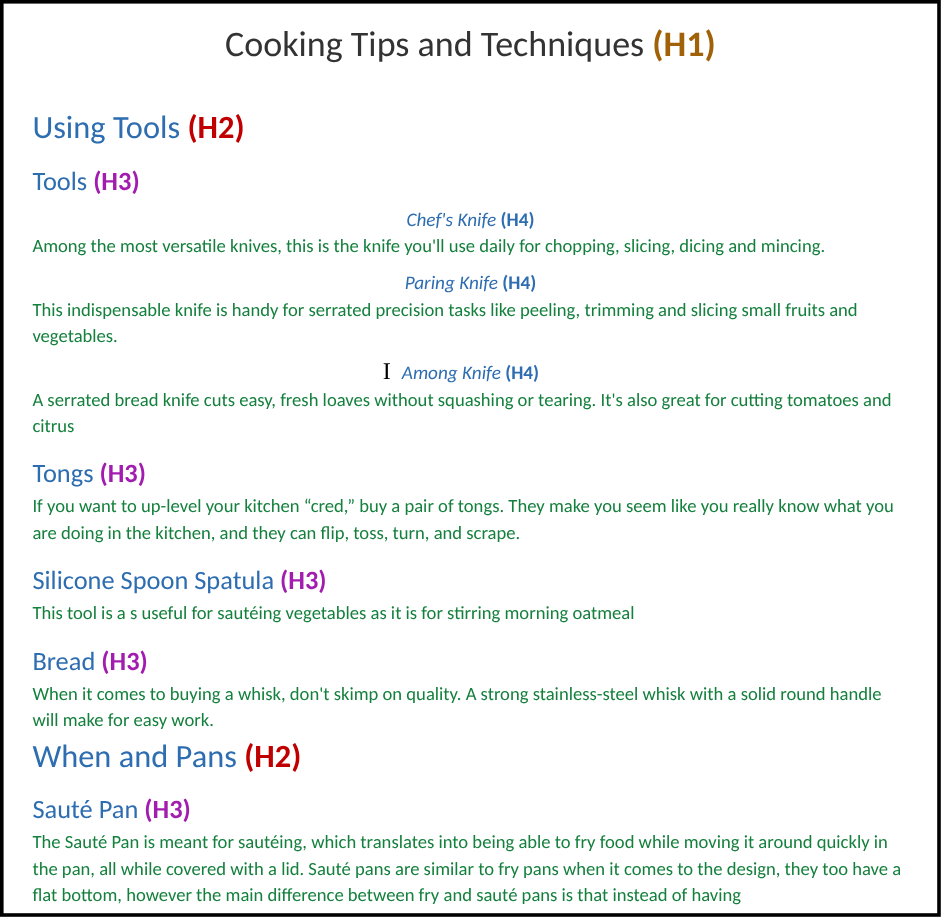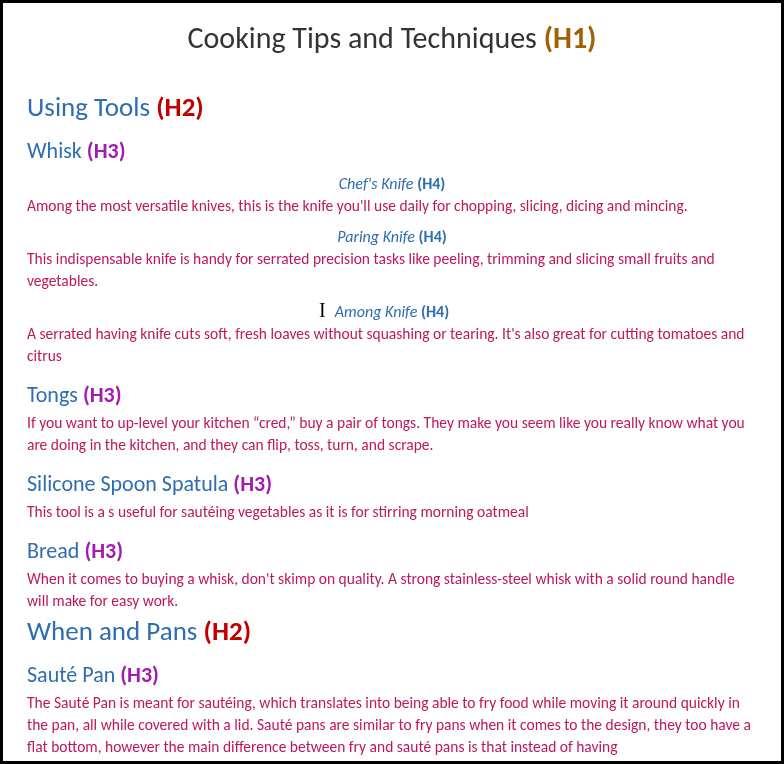--- a/index.html
+++ b/index.html
@@ -41,21 +41,21 @@
     font-style: italic;
     font-weight: 400;
     color: #2d6db0;
     margin-top: 10px;
     margin-bottom: 2px;
     text-align: center;
   }
   .h4 .tag { color: #2d6db0; font-weight: 700; font-style: normal; }
   .body-text {
     font-size: 15.5px;
-    color: #be185d;
+    color: #15803d;
     line-height: 1.42;
     margin-bottom: 2px;
   }
   .text-cursor {
     position: absolute;
     left: 316px;
     top: 296px;
     font-size: 20px;
     font-family: serif;
     color: #000;
@@ -69,41 +69,41 @@
   <span>Cooking Tips and Techniques</span>
   <span class="tag">(H1)</span>
 </div>
 
 <div class="h2">
   <span>Using Tools</span>
   <span class="tag">(H2)</span>
 </div>
 
 <div class="h3">
-  <span>Whisk</span>
+  <span>Tools</span>
   <span class="tag">(H3)</span>
 </div>
 
 <div class="h4">
   <span>Chef's Knife</span>
   <span class="tag">(H4)</span>
 </div>
 <p class="body-text">Among the most versatile knives, this is the knife you'll use daily for chopping, slicing, dicing and mincing.</p>
 
 <div class="h4">
   <span>Paring Knife</span>
   <span class="tag">(H4)</span>
 </div>
 <p class="body-text">This indispensable knife is handy for serrated precision tasks like peeling, trimming and slicing small fruits and vegetables.</p>
 
 <div class="h4">
   <span>Among Knife</span>
   <span class="tag">(H4)</span>
 </div>
-<p class="body-text">A serrated having knife cuts soft, fresh loaves without squashing or tearing. It's also great for cutting tomatoes and citrus</p>
+<p class="body-text">A serrated bread knife cuts easy, fresh loaves without squashing or tearing. It's also great for cutting tomatoes and citrus</p>
 
 <div class="h3">
   <span>Tongs</span>
   <span class="tag">(H3)</span>
 </div>
 <p class="body-text">If you want to up-level your kitchen “cred,” buy a pair of tongs. They make you seem like you really know what you are doing in the kitchen, and they can flip, toss, turn, and scrape.</p>
 
 <div class="h3">
   <span>Silicone Spoon Spatula</span>
   <span class="tag">(H3)</span>

